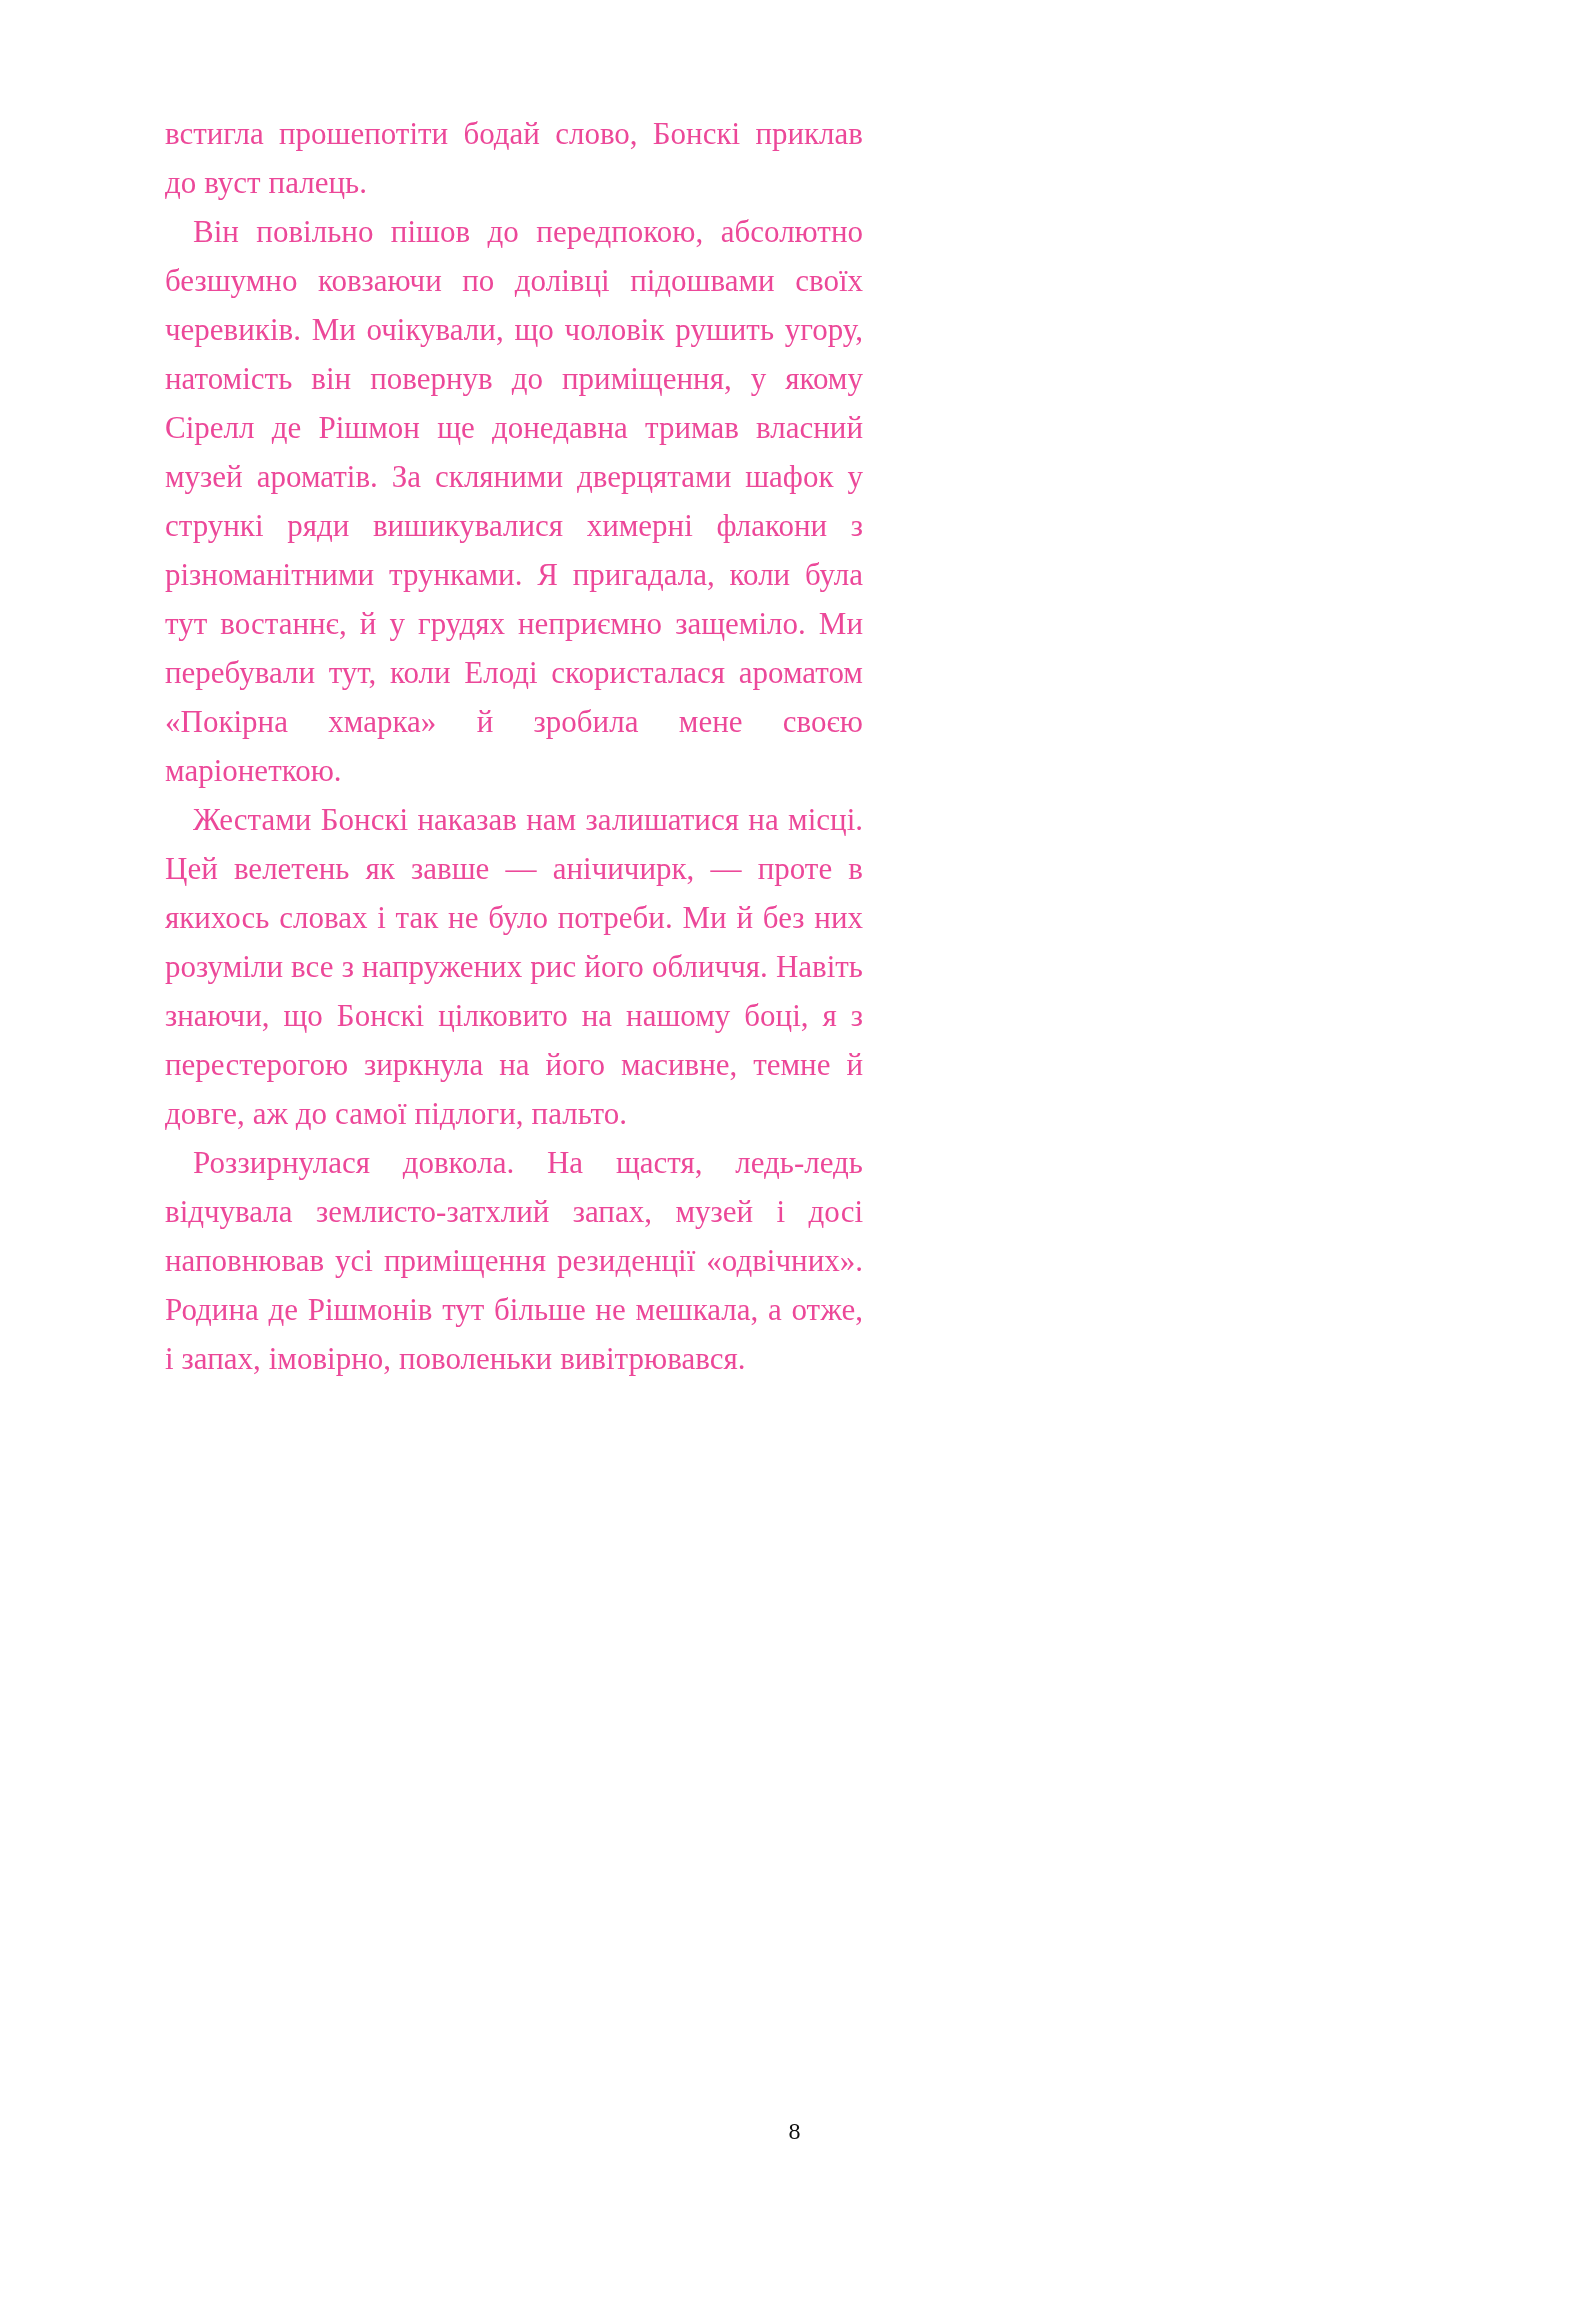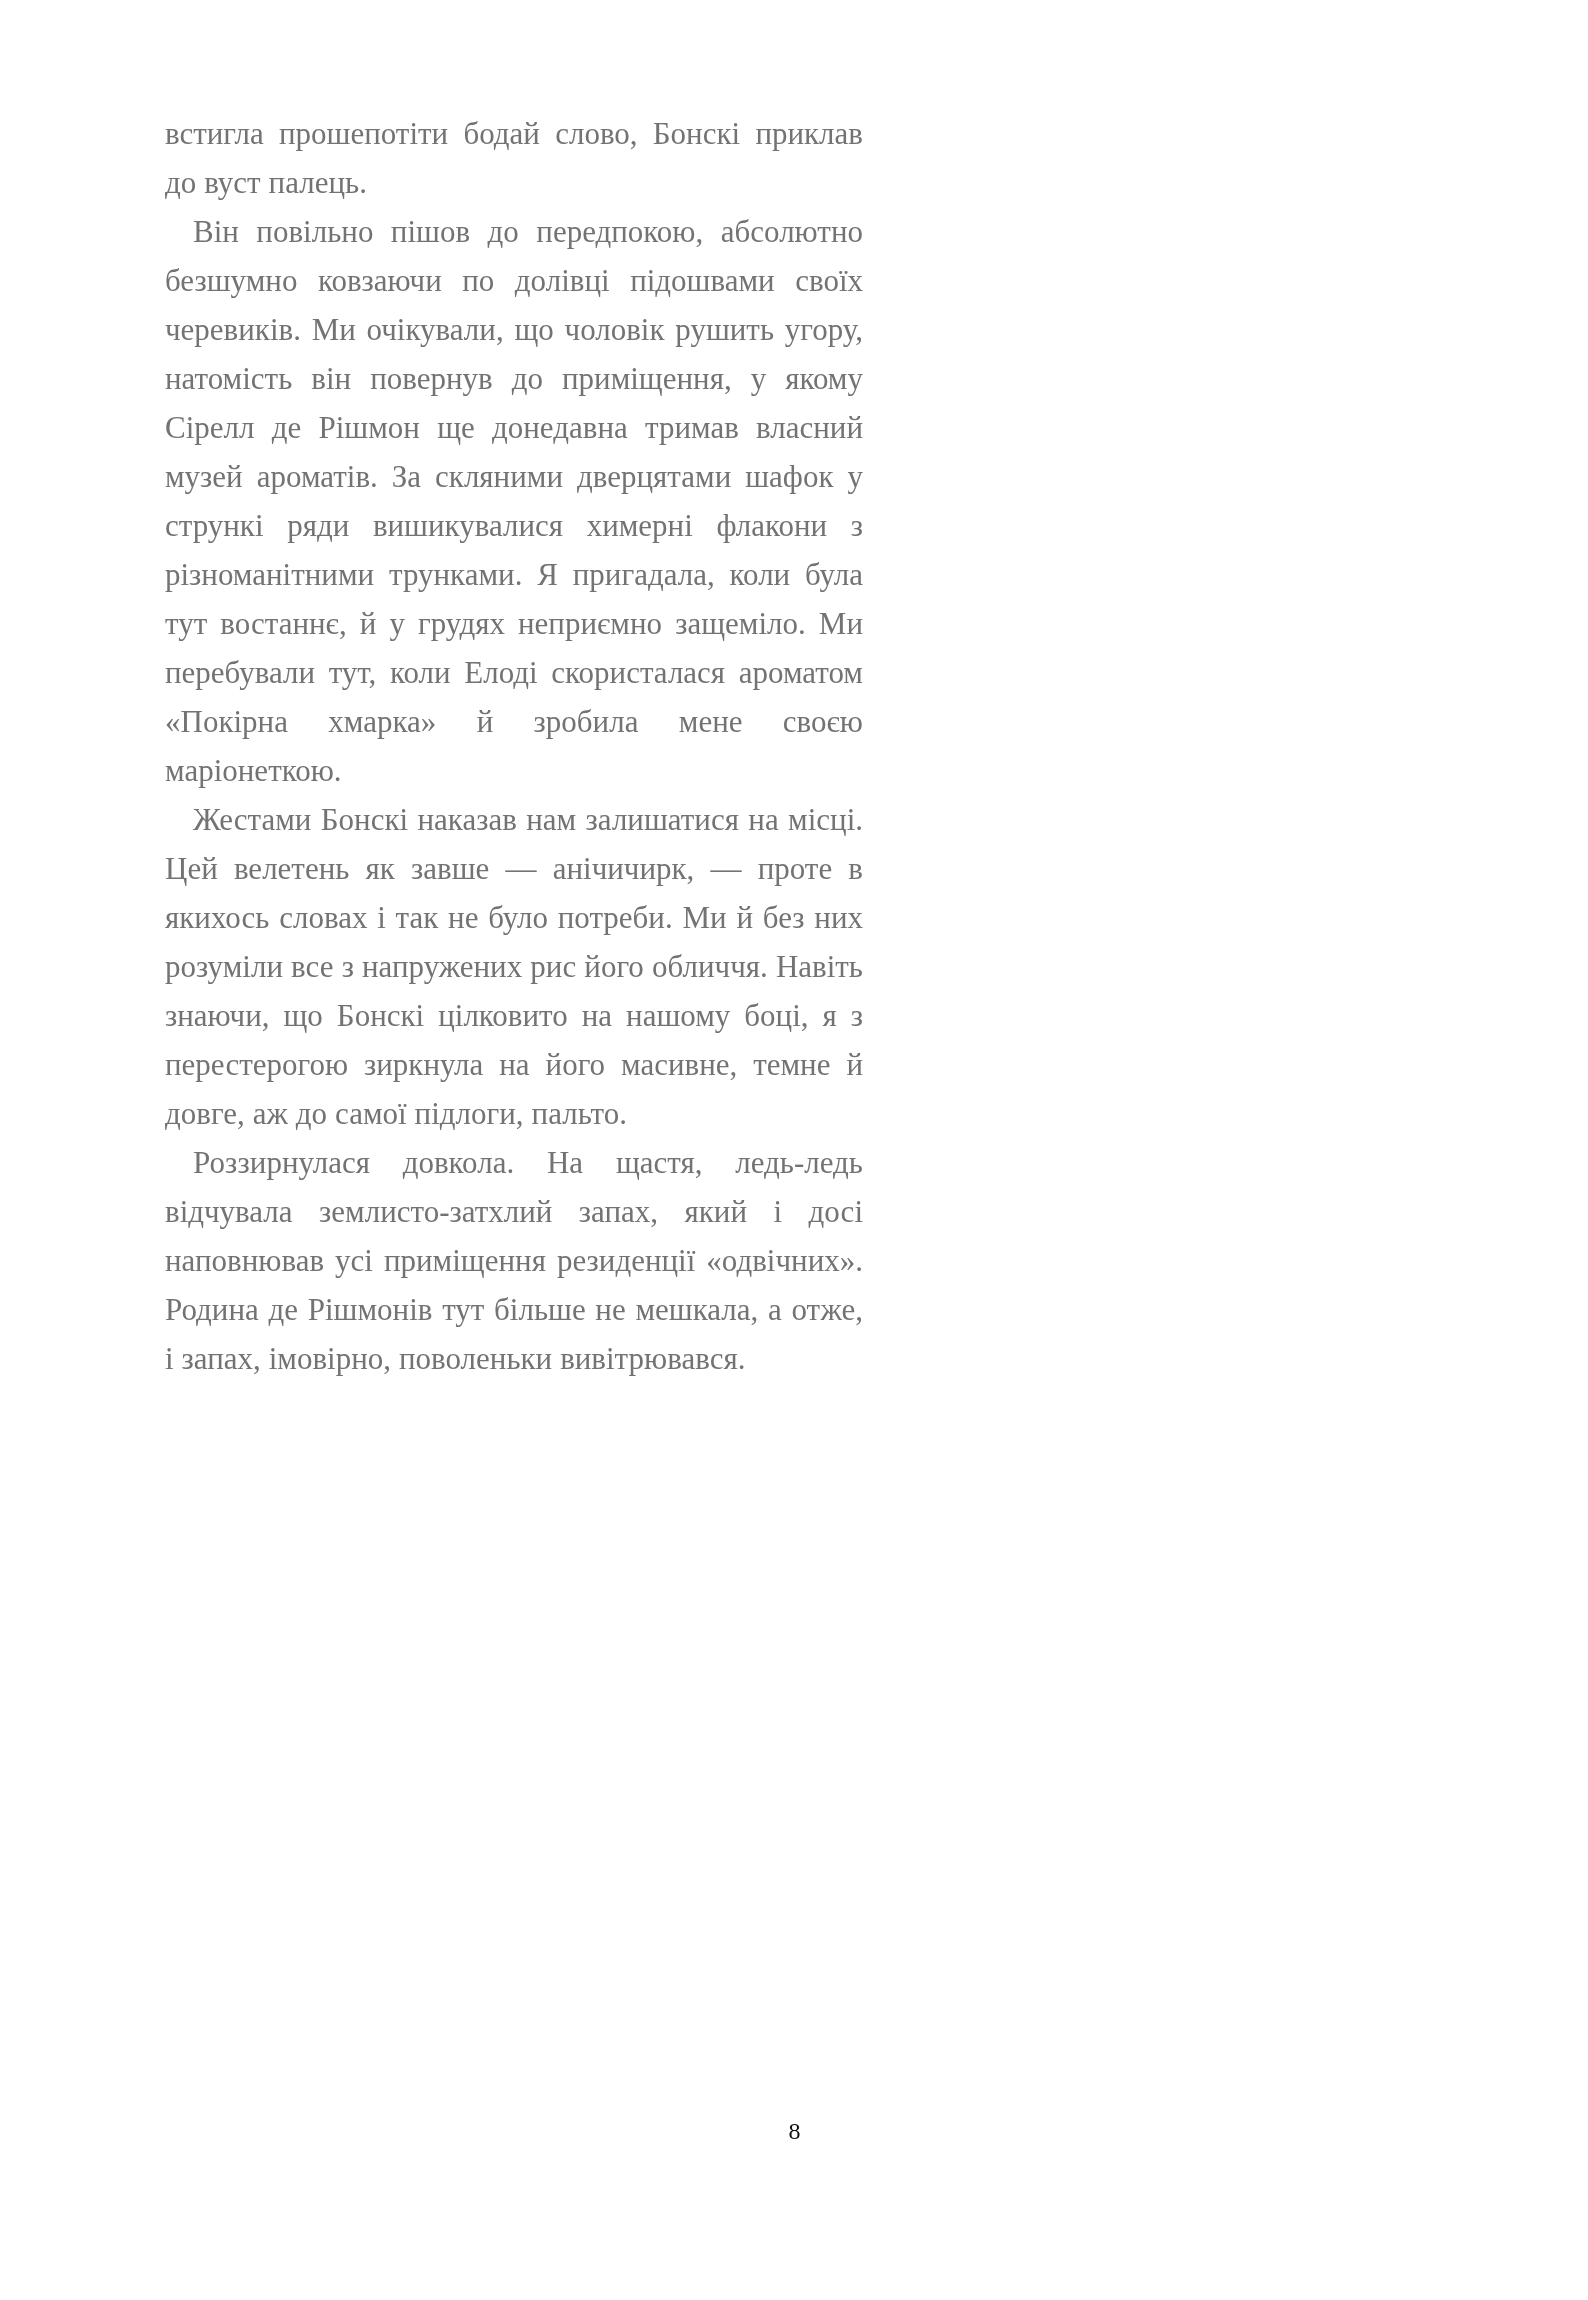--- a/index.html
+++ b/index.html
@@ -24,21 +24,21 @@
     left: 165px;
     top: 109px;
     width: 698px;
   }
 
   .para {
     margin: 0;
     font-family: "Liberation Serif", "DejaVu Serif", serif;
     font-size: 31px;
     line-height: 49px;
-    color: #737373;
+    color: #ec4899;
     text-align: justify;
     text-indent: 28px;
     -webkit-hyphens: manual;
     hyphens: manual;
     word-spacing: 0.2px;
     text-justify: inter-word;
   }
 
   .para.no-indent {
     text-indent: 0;
@@ -61,20 +61,20 @@
 
 <div class="page">
 
   <div class="text-block">
     <p class="para no-indent">встигла прошепотіти бодай слово, Бонскі приклав до вуст палець.</p>
 
     <p class="para">Він повільно пішов до передпокою, абсолютно безшумно ковзаючи по долівці підошвами своїх черевиків. Ми очікували, що чоловік рушить угору, натомість він повернув до приміщення, у якому Сірелл де Рішмон ще донедавна тримав власний музей ароматів. За скляними дверцятами шафок у стрункі ряди вишикувалися химерні флакони з різноманітними трунками. Я пригадала, коли була тут востаннє, й у грудях неприємно защеміло. Ми перебували тут, коли Елоді скористалася ароматом «Покірна хмарка» й зробила мене своєю маріонеткою.</p>
 
     <p class="para">Жестами Бонскі наказав нам залишатися на місці. Цей велетень як завше — анічичирк, — проте в якихось словах і так не було потреби. Ми й без них розуміли все з напружених рис його обличчя. Навіть знаючи, що Бонскі цілковито на нашому боці, я з перестерогою зиркнула на його масивне, темне й довге, аж до самої підлоги, пальто.</p>
 
-    <p class="para">Роззирнулася довкола. На щастя, ледь-ледь відчувала землисто-затхлий запах, який і досі наповнював усі приміщення резиденції «одвічних». Родина де Рішмонів тут більше не мешкала, а отже, і запах, імовірно, поволеньки вивітрювався.</p>
+    <p class="para">Роззирнулася довкола. На щастя, ледь-ледь відчувала землисто-затхлий запах, музей і досі наповнював усі приміщення резиденції «одвічних». Родина де Рішмонів тут більше не мешкала, а отже, і запах, імовірно, поволеньки вивітрювався.</p>
 
   </div>
 
   <div class="page-number">8</div>
 
 </div>
 
 
 </body></html>

